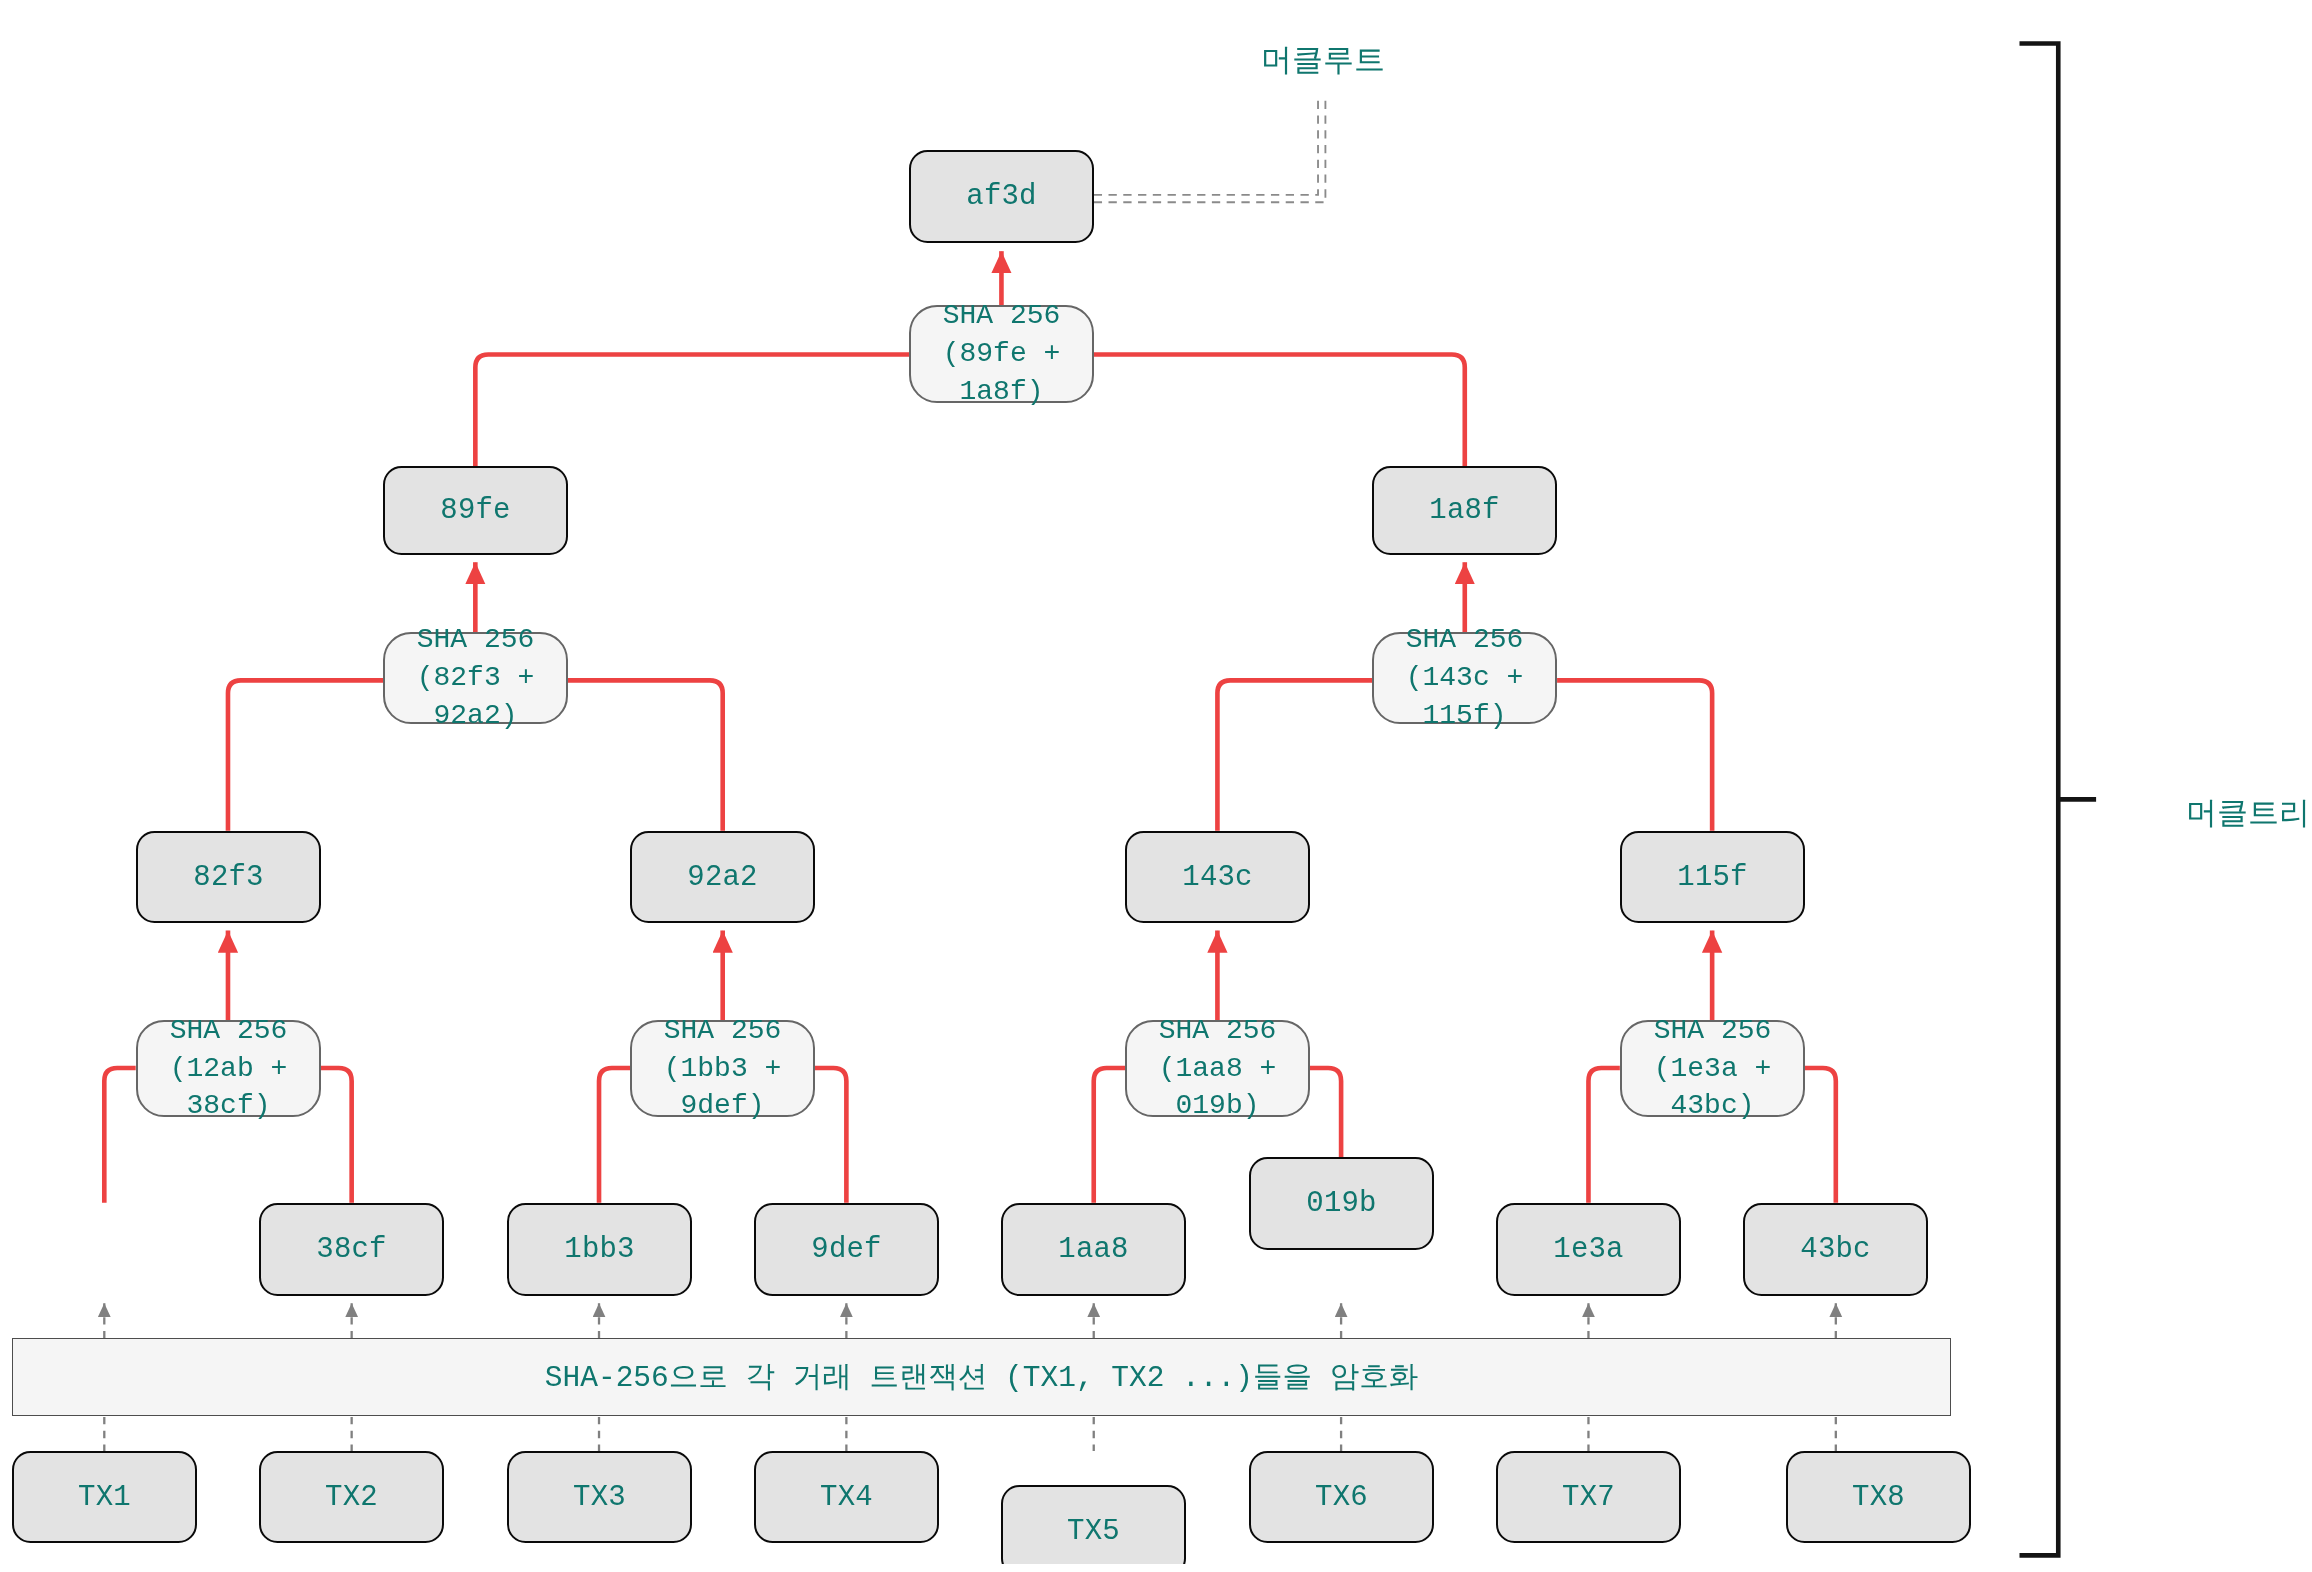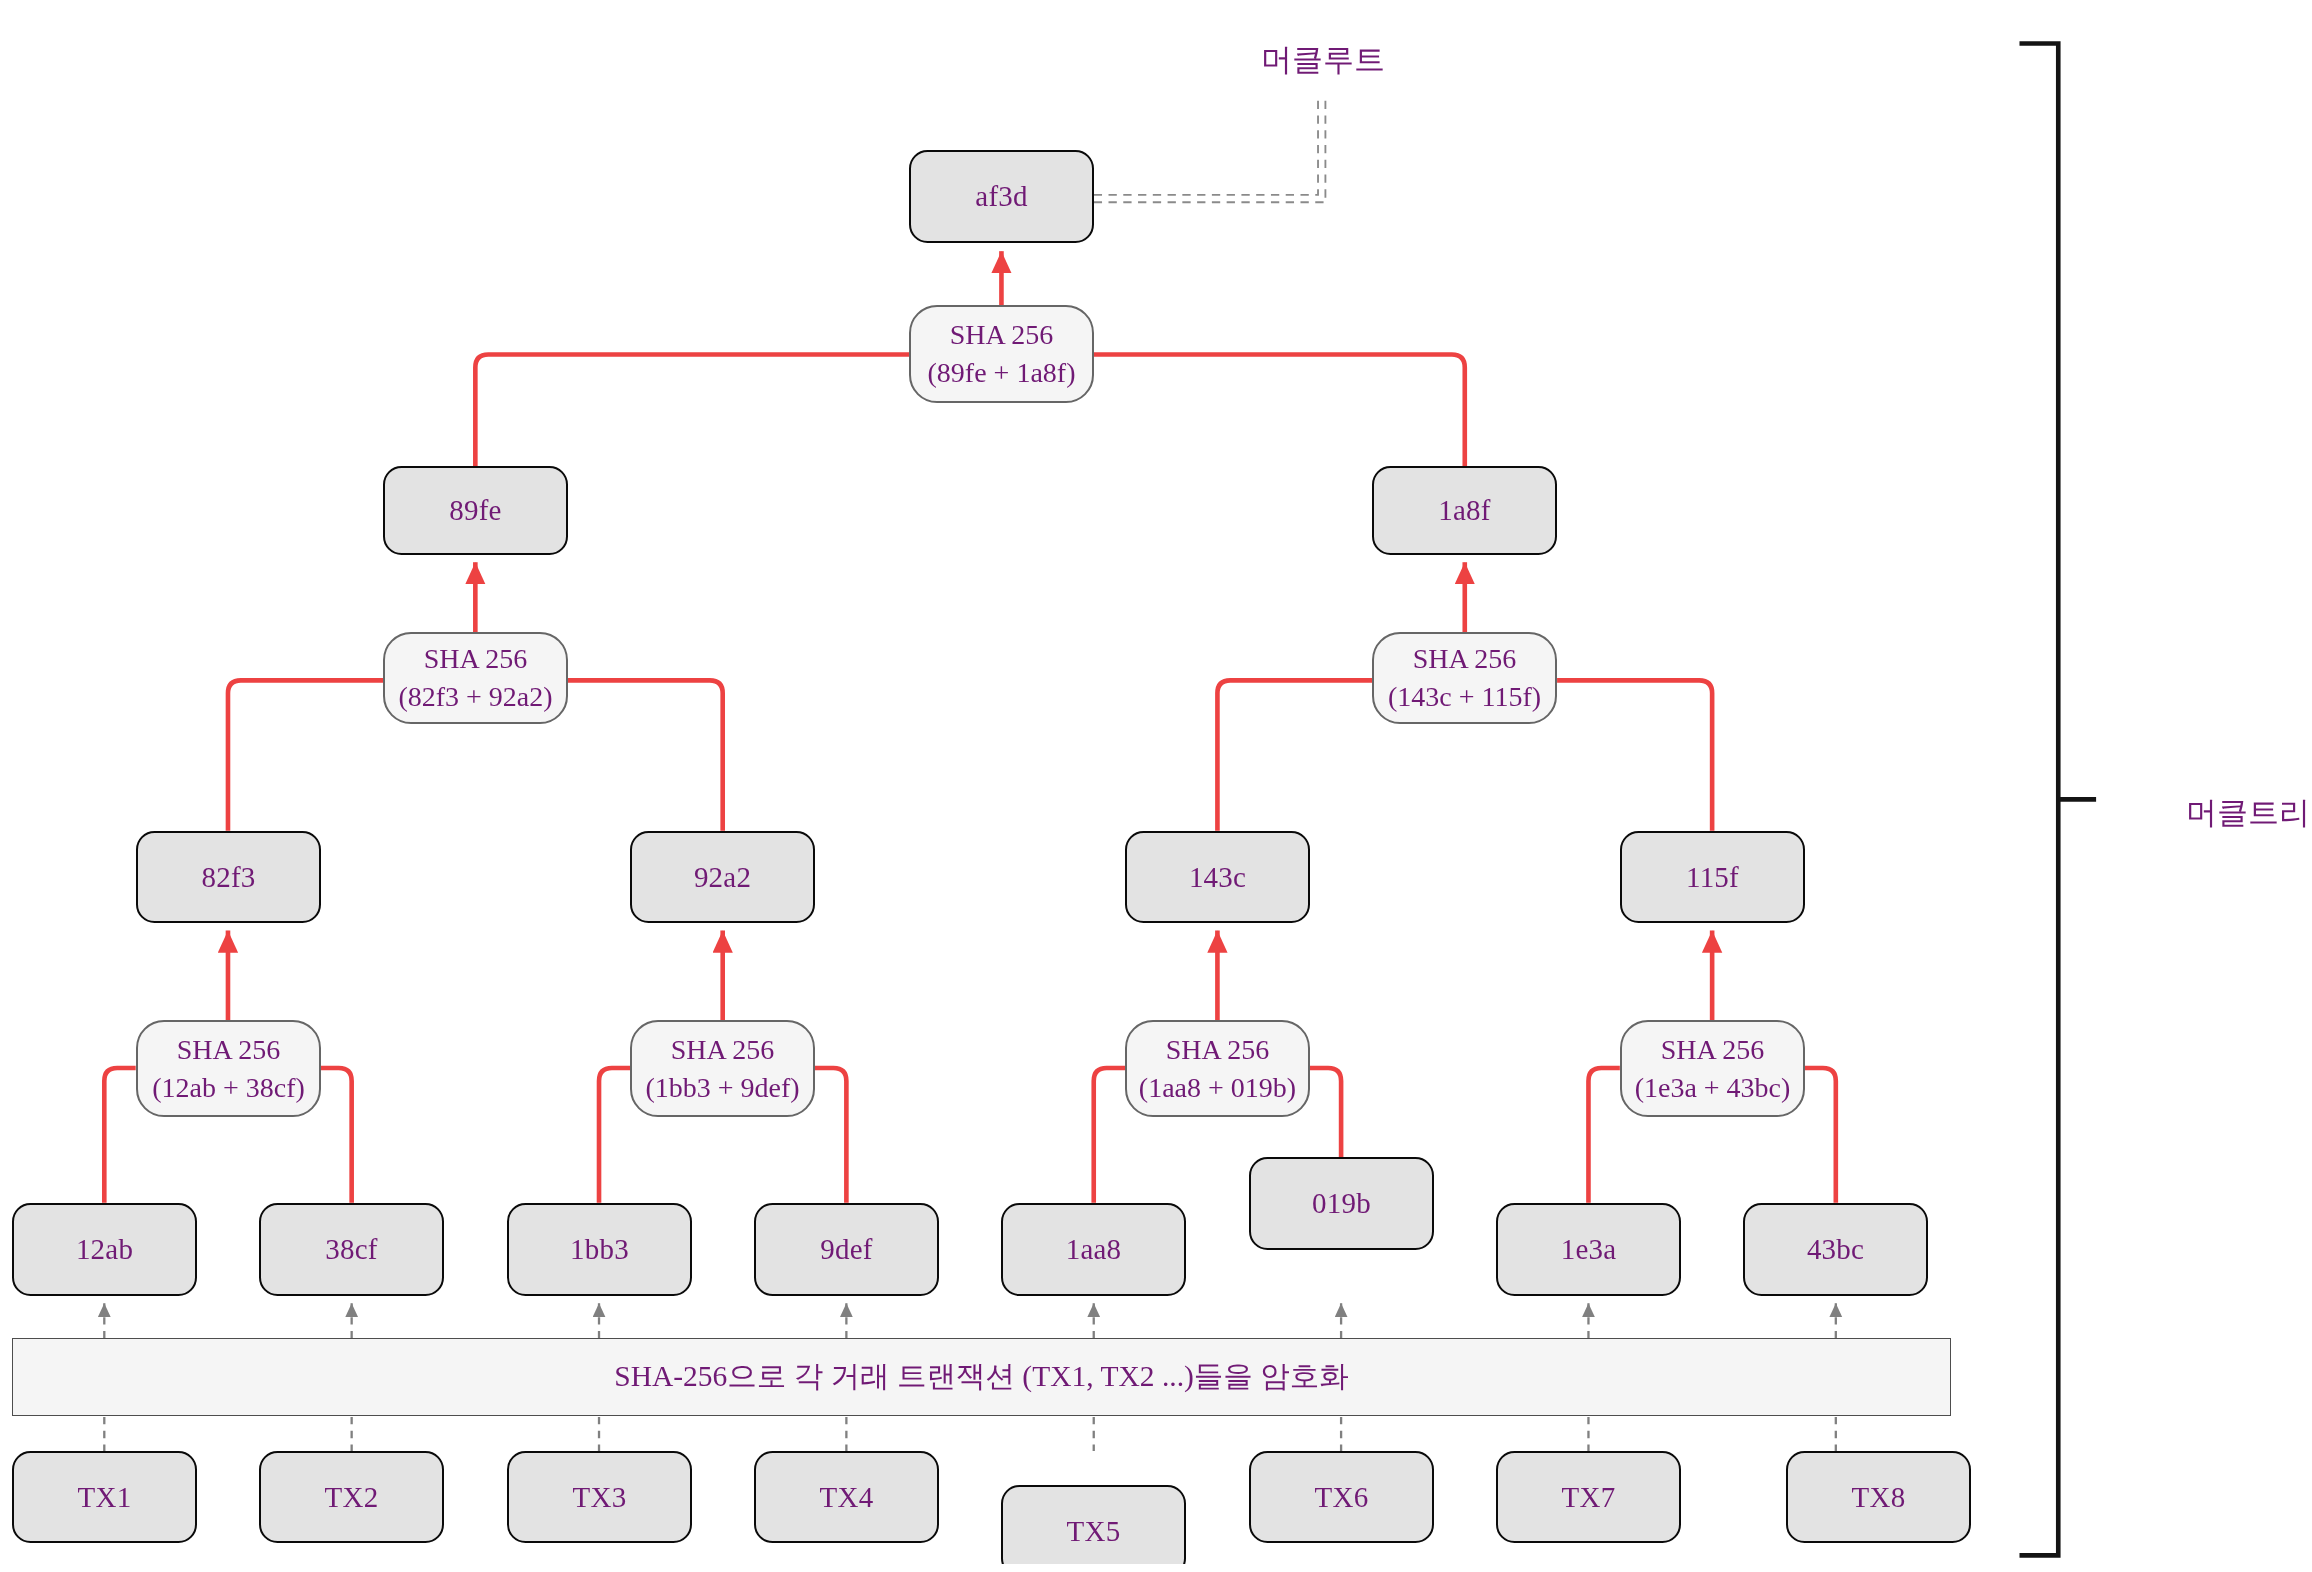--- a/index.html
+++ b/index.html
@@ -1,18 +1,18 @@
 <!DOCTYPE html>
 <html style="font-size:14.8px"><head>
 <meta charset="utf-8">
 <style>
   html,body { margin:0; padding:0; background:#ffffff; }
   #canvas {
     position:relative; width:2313px; height:1564px; background:#ffffff;
-    font-family:Liberation Serif, serif; color:#701a75;
+    font-family:Liberation Mono, monospace; color:#0f766e;
     overflow:hidden;
   }
   #wires { position:absolute; left:0; top:0; }
   .node {
     position:absolute; box-sizing:border-box; width:185px;
     background:#e3e3e3; border:2.8px solid #0a0a0a; border-radius:18.5px;
     display:flex; align-items:center; justify-content:center;
     font-size:29px; letter-spacing:0.2px;
   }
   .sha {
@@ -163,23 +163,20 @@
   </div>
   <div class="sha" style="left:1125px; top:1020px; height:97px;">
     <span>SHA 256</span>
     <span>(1aa8 + 019b)</span>
   </div>
   <div class="sha" style="left:1620px; top:1020px; height:97px;">
     <span>SHA 256</span>
     <span>(1e3a + 43bc)</span>
   </div>
 
-  <div class="node" style="left:12px; top:1203px; height:93px;">
-    <span>12ab</span>
-  </div>
   <div class="node" style="left:259px; top:1203px; height:93px;">
     <span>38cf</span>
   </div>
   <div class="node" style="left:507px; top:1203px; height:93px;">
     <span>1bb3</span>
   </div>
   <div class="node" style="left:754px; top:1203px; height:93px;">
     <span>9def</span>
   </div>
   <div class="node" style="left:1001px; top:1203px; height:93px;">

